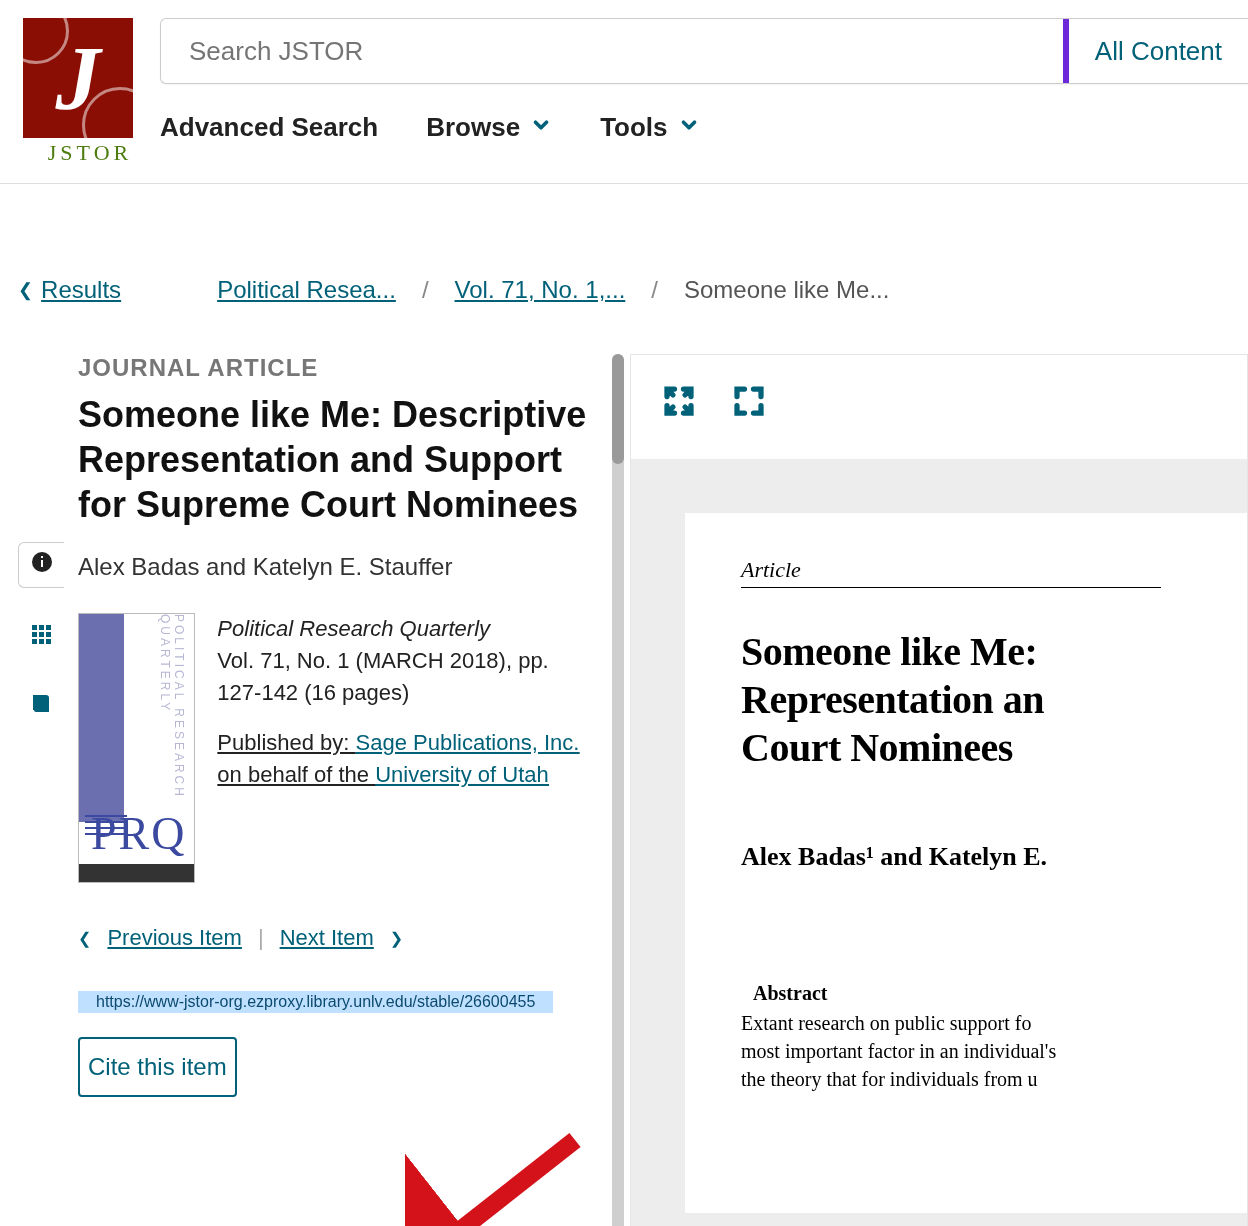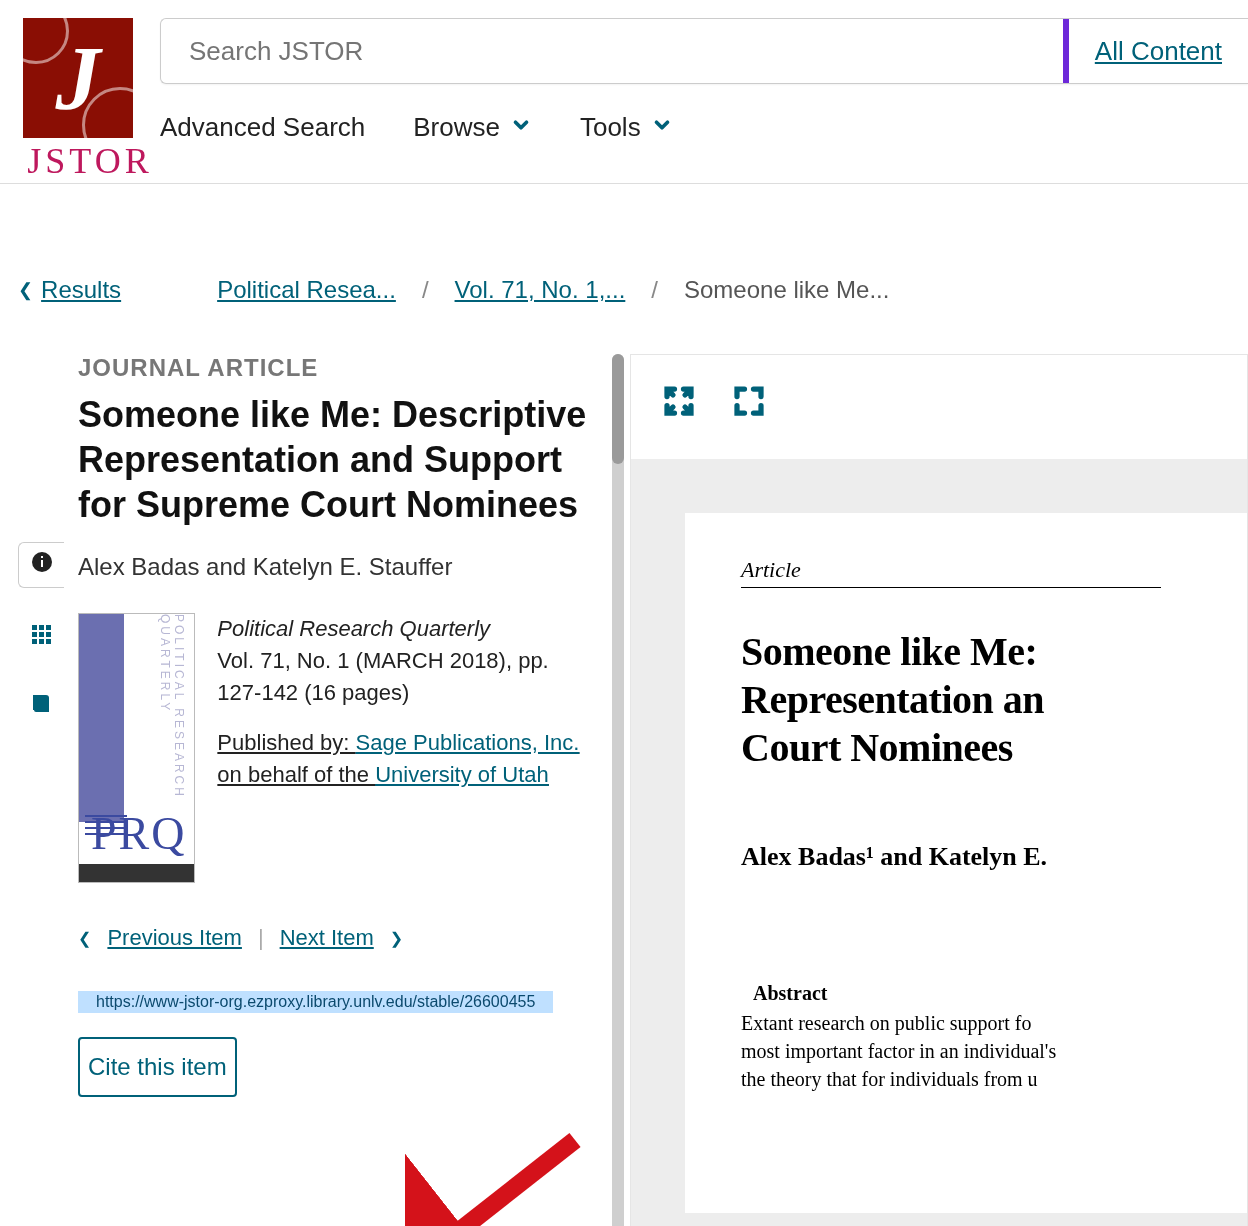--- a/index.html
+++ b/index.html
@@ -30,35 +30,35 @@
     background:#8a0e04;
     display:flex; align-items:center; justify-content:center;
     color:#fff; font-family: "Times New Roman", serif; font-size:90px; font-style:italic; font-weight:bold;
     position:relative; overflow:hidden;
   }
   .logo-tile::before, .logo-tile::after{
     content:""; position:absolute; border:3px solid rgba(255,255,255,.5); border-radius:50%;
   }
   .logo-tile::before{ width:60px; height:60px; top:-20px; left:-20px;}
   .logo-tile::after{ width:70px; height:70px; bottom:-25px; right:-25px;}
-  .logo-word { font-family:"Times New Roman",serif; color:#be185d; font-size:36px; letter-spacing:4px;margin-left:24px;}
+  .logo-word { font-family:"Times New Roman",serif; color:#4d7c0f; font-size:22px; letter-spacing:4px;margin-left:24px;}
   .right-col { flex:1; display:flex; flex-direction:column; gap:28px; }
   .search-bar {
     display:flex; align-items:stretch;
     border:1px solid #ccc; border-right:none; border-radius:6px 0 0 6px;
     height:66px; box-shadow:0 1px 2px rgba(0,0,0,.05);
   }
   .search-input {
     flex:1; border:none; outline:none; font-size:26px; color:#777; padding:0 28px;
     background:transparent; border-right:6px solid #6d28d9;
   }
   .search-scope {
-    display:flex; align-items:center; padding:0 26px; font-size:26px; color:#006179; white-space:nowrap;text-decoration:underline;
-  }
-  .nav-row { display:flex; gap:48px; align-items:center; font-size:26px; font-weight:400; color:#222;}
+    display:flex; align-items:center; padding:0 26px; font-size:26px; color:#006179; white-space:nowrap;
+  }
+  .nav-row { display:flex; gap:48px; align-items:center; font-size:26px; font-weight:700; color:#222;}
   .nav-item { display:flex; align-items:center; gap:10px; cursor:pointer;}
   .chev { color:#006179; }
 
   
   .crumb-row {
     display:flex; align-items:center; gap:18px;
     padding: 92px 0 0 18px; font-size:24px;
   }
   .crumb-back { display:flex; align-items:center; gap:8px; }
   .crumb-back .chev-left{ color:#006179; font-size:18px;}

